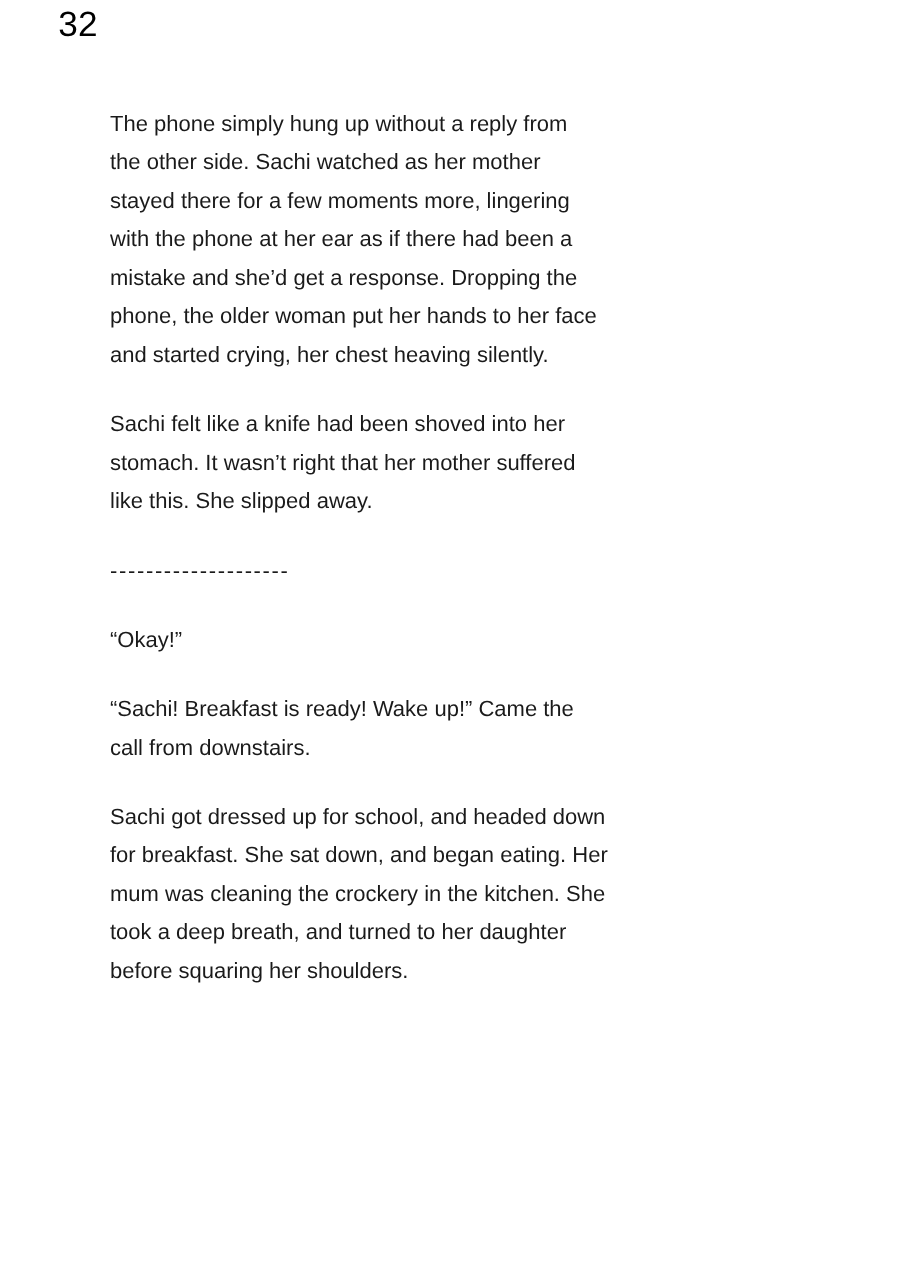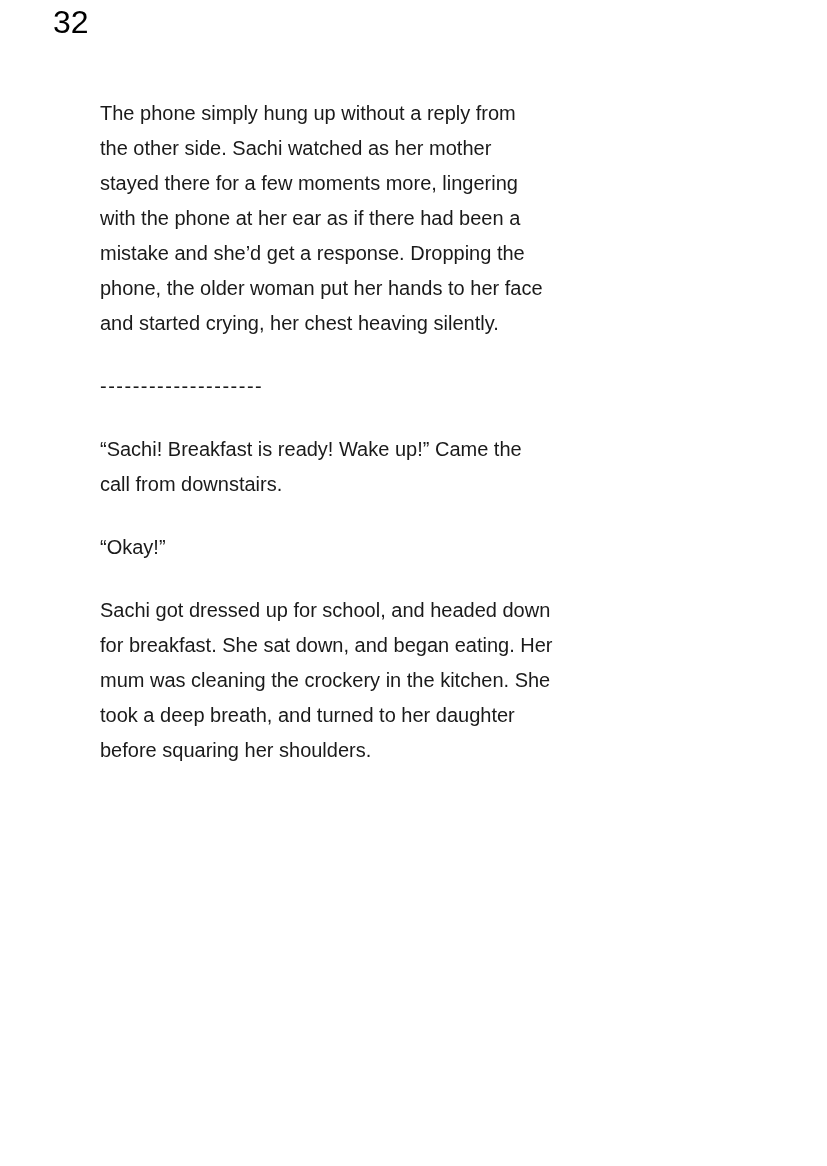--- a/index.html
+++ b/index.html
@@ -53,27 +53,30 @@
 
 <div class="content">
   <p class="para">The phone simply hung up without a reply from
 the other side. Sachi watched as her mother
 stayed there for a few moments more, lingering
 with the phone at her ear as if there had been a
 mistake and she’d get a response. Dropping the
 phone, the older woman put her hands to her face
 and started crying, her chest heaving silently.</p>
 
+  <p class="para">Sachi felt like a knife had been shoved into her
+stomach. It wasn’t right that her mother suffered
+like this. She slipped away.</p>
 
   <p class="para divider">--------------------</p>
 
 
+  <p class="para">“Okay!”</p>
+
   <p class="para">“Sachi! Breakfast is ready! Wake up!” Came the
 call from downstairs.</p>
-
-  <p class="para">“Okay!”</p>
 
   <p class="para">Sachi got dressed up for school, and headed down
 for breakfast. She sat down, and began eating. Her
 mum was cleaning the crockery in the kitchen. She
 took a deep breath, and turned to her daughter
 before squaring her shoulders.</p>
 </div>
 
 </body></html>

